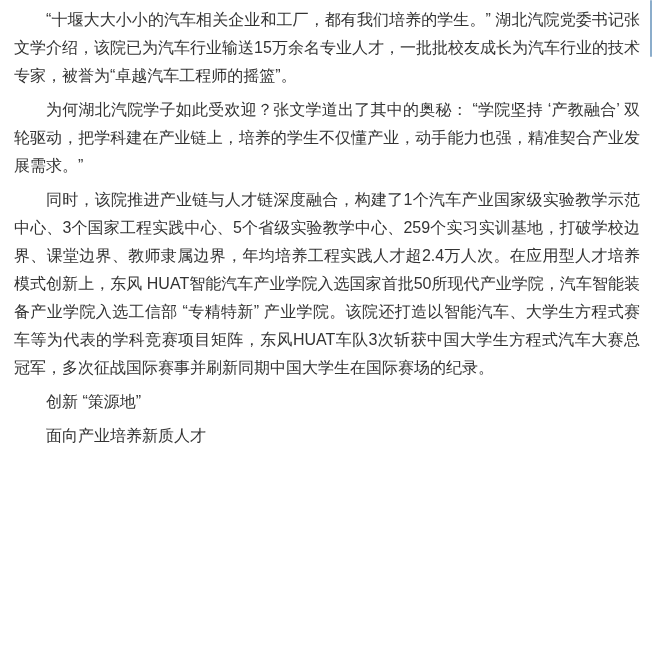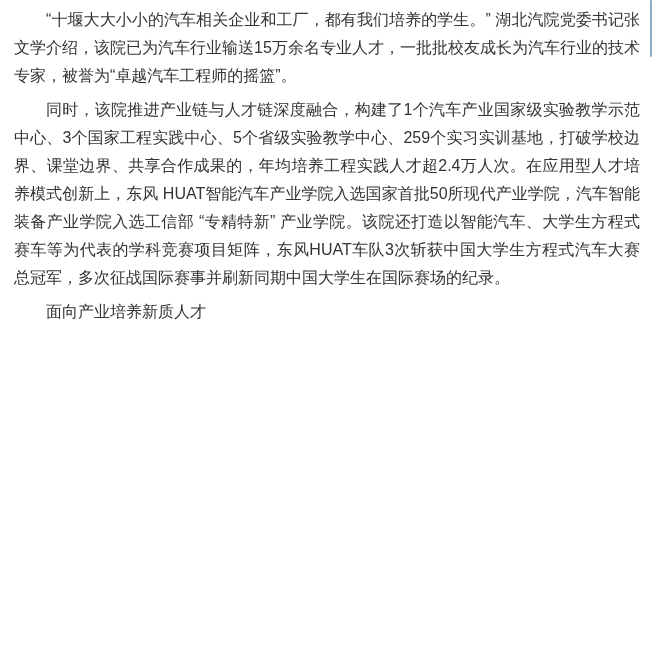--- a/index.html
+++ b/index.html
@@ -41,17 +41,19 @@
     background: #8badcb;
     border-radius: 1px;
   }
 </style>
 </head>
 <body>
 
 <div class="page">
   <article class="article-body">
     <p>“十堰大大小小的汽车相关企业和工厂，都有我们培养的学生。” 湖北汽院党委书记张文学介绍，该院已为汽车行业输送15万余名专业人才，一批批校友成长为汽车行业的技术专家，被誉为“卓越汽车工程师的摇篮”。</p>
-    <p>同时，该院推进产业链与人才链深度融合，构建了1个汽车产业国家级实验教学示范中心、3个国家工程实践中心、5个省级实验教学中心、259个实习实训基地，打破学校边界、课堂边界、共享合作成果的，年均培养工程实践人才超2.4万人次。在应用型人才培养模式创新上，东风 HUAT智能汽车产业学院入选国家首批50所现代产业学院，汽车智能装备产业学院入选工信部 “专精特新” 产业学院。该院还打造以智能汽车、大学生方程式赛车等为代表的学科竞赛项目矩阵，东风HUAT车队3次斩获中国大学生方程式汽车大赛总冠军，多次征战国际赛事并刷新同期中国大学生在国际赛场的纪录。</p>
+    <p>为何湖北汽院学子如此受欢迎？张文学道出了其中的奥秘： “学院坚持 ‘产教融合’ 双轮驱动，把学科建在产业链上，培养的学生不仅懂产业，动手能力也强，精准契合产业发展需求。”</p>
+    <p>同时，该院推进产业链与人才链深度融合，构建了1个汽车产业国家级实验教学示范中心、3个国家工程实践中心、5个省级实验教学中心、259个实习实训基地，打破学校边界、课堂边界、教师隶属边界，年均培养工程实践人才超2.4万人次。在应用型人才培养模式创新上，东风 HUAT智能汽车产业学院入选国家首批50所现代产业学院，汽车智能装备产业学院入选工信部 “专精特新” 产业学院。该院还打造以智能汽车、大学生方程式赛车等为代表的学科竞赛项目矩阵，东风HUAT车队3次斩获中国大学生方程式汽车大赛总冠军，多次征战国际赛事并刷新同期中国大学生在国际赛场的纪录。</p>
+    <p>创新 “策源地”</p>
     <p>面向产业培养新质人才</p>
   </article>
   <div class="scrollbar-thumb"></div>
 </div>
 
 </body></html>

